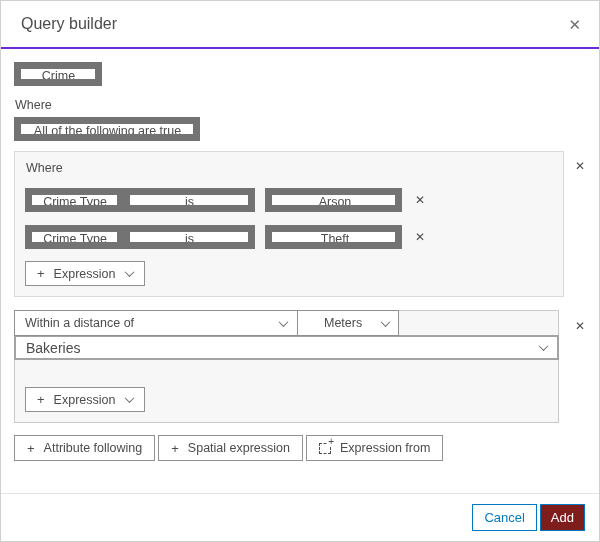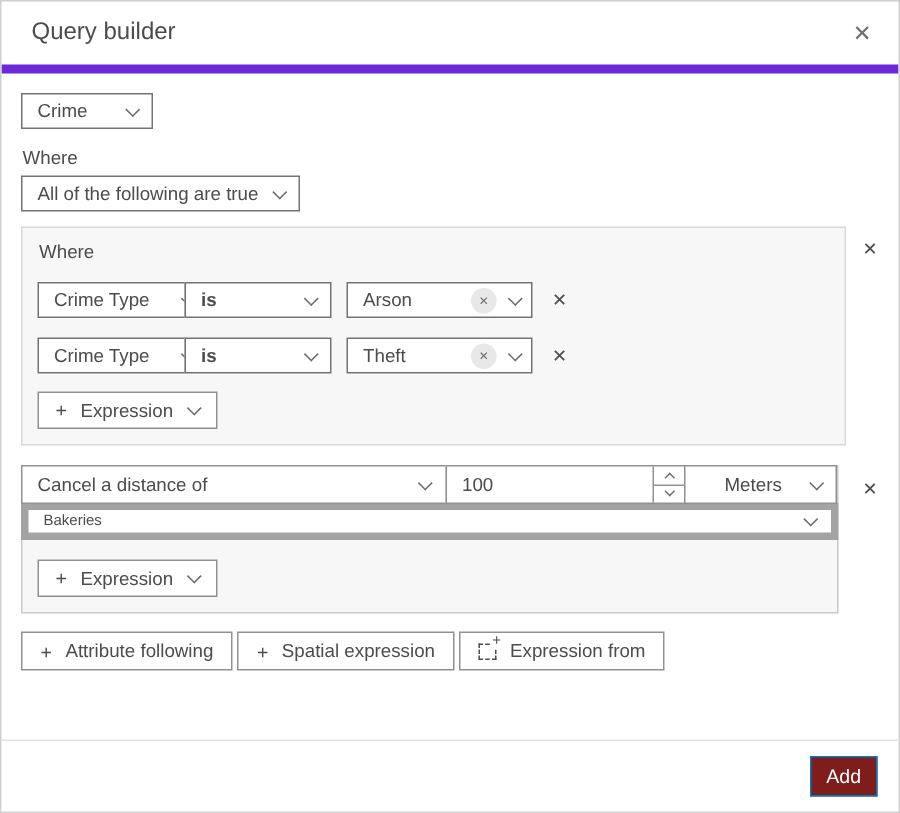--- a/index.html
+++ b/index.html
@@ -12,40 +12,40 @@
   .dialog {
     position: relative;
     width: 600px; height: 542px;
     background: #fff;
     border: 1px solid #cfcfcf;
     overflow: hidden;
   }
   
   .header {
     height: 48px;
-    border-bottom: 6px solid #6d28d9;
+    border-bottom: 2px solid #6d28d9;
     display: flex; align-items: center; justify-content: space-between;
     padding: 0 16px 0 20px;
     text-align: center;
   }
   .title { font-size: 16px; color: #4c4c4c; }
   .close-btn {
     font-size: 15px; color: #6e6e6e; cursor: pointer;
     line-height: 1; padding: 2px;
   }
   
   .content { padding: 13px 12px 0 13px; }
   .field-label { display: block; font-size: 12.5px; color: #4c4c4c; margin: 0 0 5px 1px; }
   .sp-top { margin-top: 12px; }
 
   .select {
     display: inline-flex; align-items: center; justify-content: space-between;
-    height: 24px; border: 1px solid #737373; background: #fff;
+    height: 24px; border: 7px solid #737373; background: #fff;
     padding: 0 9px 0 10px; font-size: 12.5px; color: #4c4c4c;
-    cursor: pointer; white-space: nowrap; overflow: hidden;
+    cursor: pointer; white-space: nowrap; overflow: hidden; flex-direction: column;
   }
   .chev {
     display: inline-block; width: 7px; height: 7px; flex: 0 0 auto;
     border-right: 1px solid #6e6e6e; border-bottom: 1px solid #6e6e6e;
     transform: rotate(45deg) translate(-1px,-1px); margin-left: 10px;
   }
   .chev-up {
     display: inline-block; width: 5px; height: 5px;
     border-right: 1px solid #6e6e6e; border-bottom: 1px solid #6e6e6e;
     transform: rotate(-135deg); margin-top: 3px;
@@ -59,22 +59,22 @@
   .group-row { display: flex; align-items: flex-start; margin-top: 10px; }
   .group-remove { margin: 8px 0 0 9px; font-size: 12px; color: #4c4c4c; cursor: pointer; width: 14px; text-align: center; }
 
   .group1 {
     flex: 1;
     border: 1px solid #dadada; background: #f7f7f7;
     padding: 9px 10px 10px 10px;
   }
   .expr-row { display: flex; align-items: center; margin-top: 13px; }
   .sel-field { width: 99px; gap: 12px; }
-  .sel-op    { width: 98px; margin-left: -1px; font-weight: bold; }
-  .sel-value { width: 124px; margin-left: 10px; padding-right: 7px; }
+  .sel-op    { width: 132px; margin-left: -1px; }
+  .sel-value { width: 137px; margin-left: 10px; padding-right: 7px; }
   .sel-value .val-text { flex: 1; }
   .chip-x {
     width: 17px; height: 17px; border-radius: 50%;
     background: #e8e8e8; color: #6e6e6e;
     font-size: 8px; line-height: 17px; text-align: center;
     cursor: pointer; flex: 0 0 auto;
   }
   .sel-value .chev { margin-left: 9px; }
   .row-remove { margin-left: 13px; font-size: 12px; color: #4c4c4c; cursor: pointer; }
 
@@ -97,24 +97,24 @@
   .cell-num { width: 160px; margin-left: -1px; justify-content: space-between; padding-left: 0; }
   .num-input {
     border: none; outline: none; width: 100px; height: 22px;
     font-family: inherit; font-size: 12.5px; color: #4c4c4c; padding-left: 10px;
   }
   .stepper { width: 21px; height: 24px; border-left: 1px solid #919191; display: flex; flex-direction: column; }
   .step { flex: 1; display: flex; align-items: center; justify-content: center; cursor: pointer; }
   .step-dn { border-top: 1px solid #919191; }
   .cell-unit { width: 102px; margin-left: -1px; justify-content: space-between; padding: 0 9px 0 26px; cursor: pointer; }
   .g2-rowB {
-    margin: -1px -1px 1px -1px;
-    border: 5px solid #a3a3a3; background: #fff; height: 25px;
+    margin: -1px -1px 15px -1px;
+    border: 2px solid #a3a3a3; background: #fff; height: 25px;
     display: flex; align-items: center; justify-content: space-between;
-    padding: 0 10px; font-size: 10px; cursor: pointer;
+    padding: 0 10px; font-size: 14px; cursor: pointer;
   }
   .g2-footer { padding: 0 10px 10px 10px; }
 
   
   .actions { display: flex; gap: 3px; margin-top: 12px; }
   .action-btn {
     display: inline-flex; align-items: center; gap: 9px;
     height: 26px; padding: 0 12px;
     border: 1px solid #919191; background: #fff;
     font-size: 12.5px; color: #4c4c4c; cursor: pointer;
@@ -204,33 +204,22 @@
         </div>
       </div>
       <span class="group-remove">✕</span>
     </div>
 
     
     <div class="group-row" style="margin-top:13px">
       <div class="group2">
         <div class="g2-rowA">
           <div class="cell cell-op">
-            <span>Cancel a distance of</span>
-            <span class="chev"></span>
-          </div>
-          <div class="cell cell-num">
-            <input class="num-input" value="100" style="">
-            <div class="stepper">
-              <div class="step">
-                  <span class="chev-up"></span>
-                </div>
-              <div class="step step-dn">
-                  <span class="chev-dn"></span>
-                </div>
-            </div>
+            <span>Within a distance of</span>
+            <span class="chev"></span>
           </div>
           <div class="cell cell-unit">
             <span>Meters</span>
             <span class="chev"></span>
           </div>
         </div>
         <div class="g2-rowB">
           <span>Bakeries</span>
           <span class="chev"></span>
         </div>
@@ -259,16 +248,17 @@
         <span class="eg-icon">
             <span>+</span>
           </span>
         <span>Expression from</span>
       </div>
     </div>
 
   </div>
 
   <div class="footer">
+    <button class="btn btn-cancel">Cancel</button>
     <button class="btn btn-add">Add</button>
   </div>
 
 </div>
 
 </body></html>

